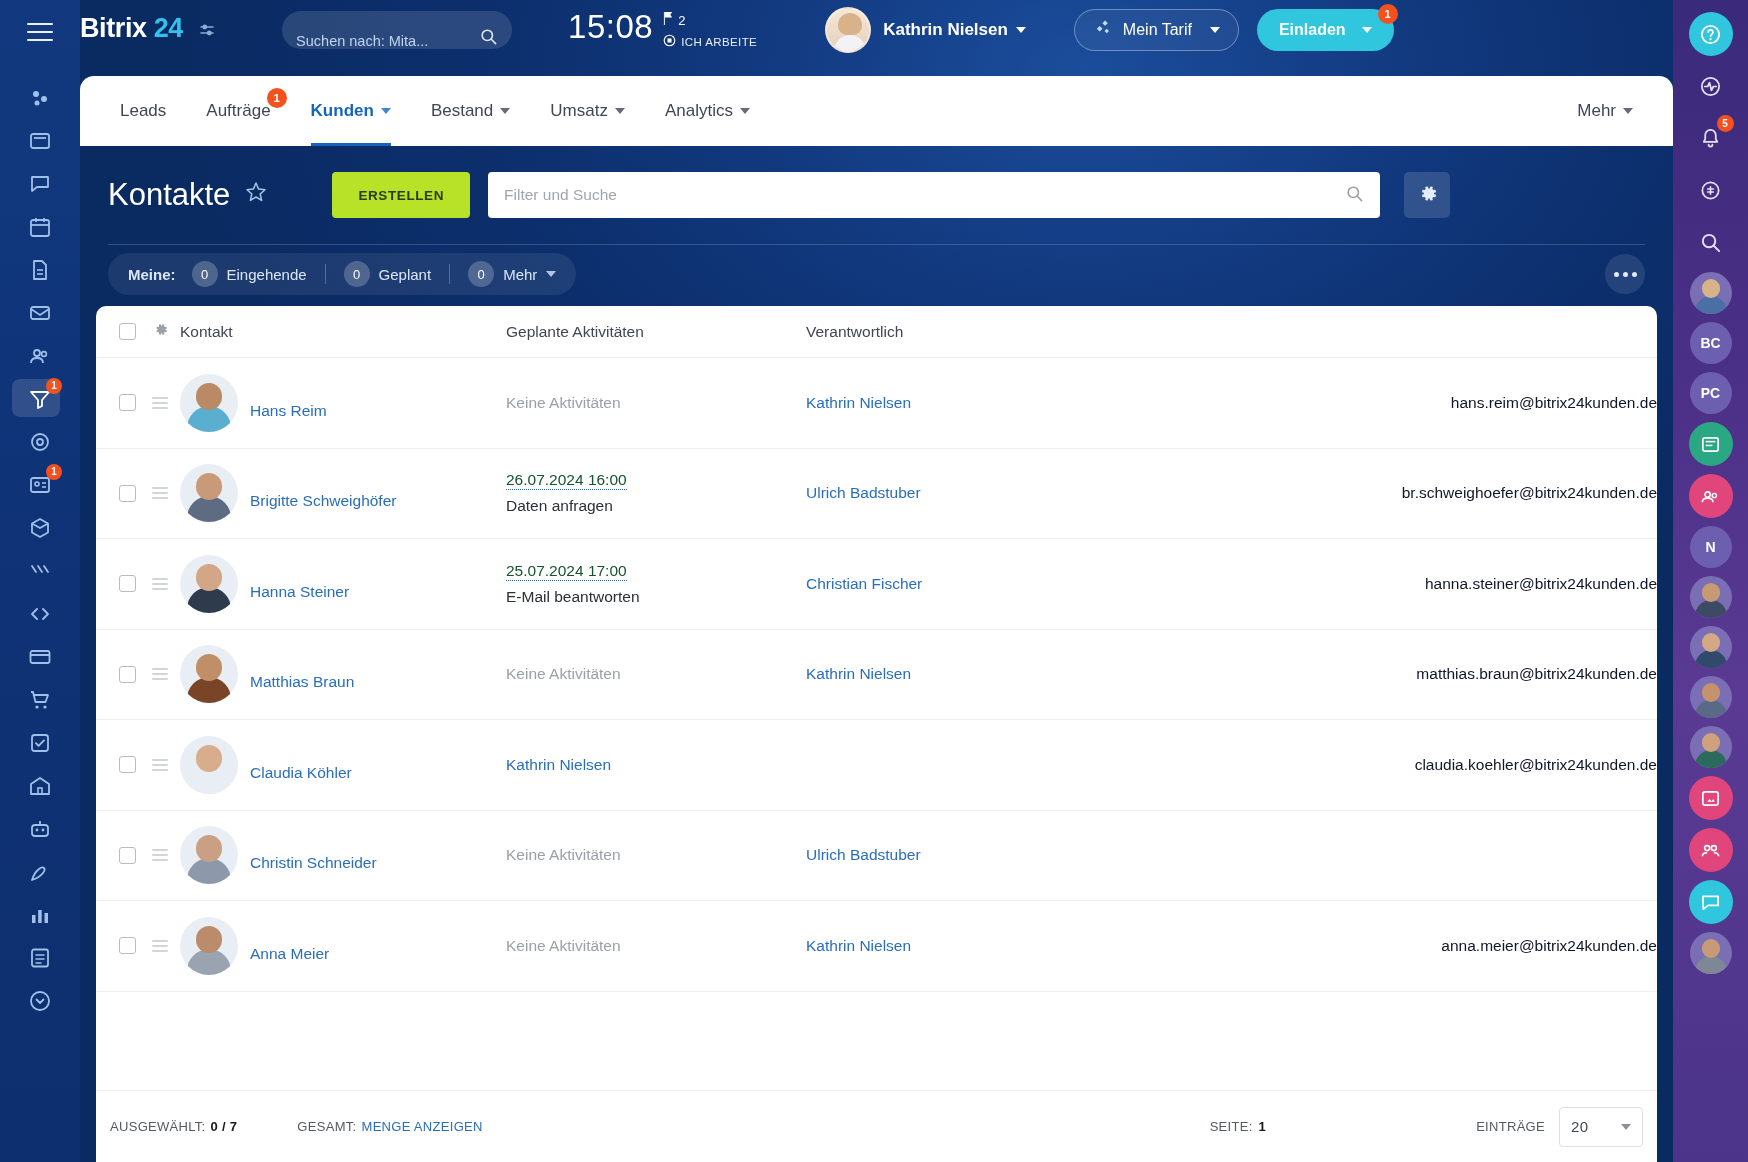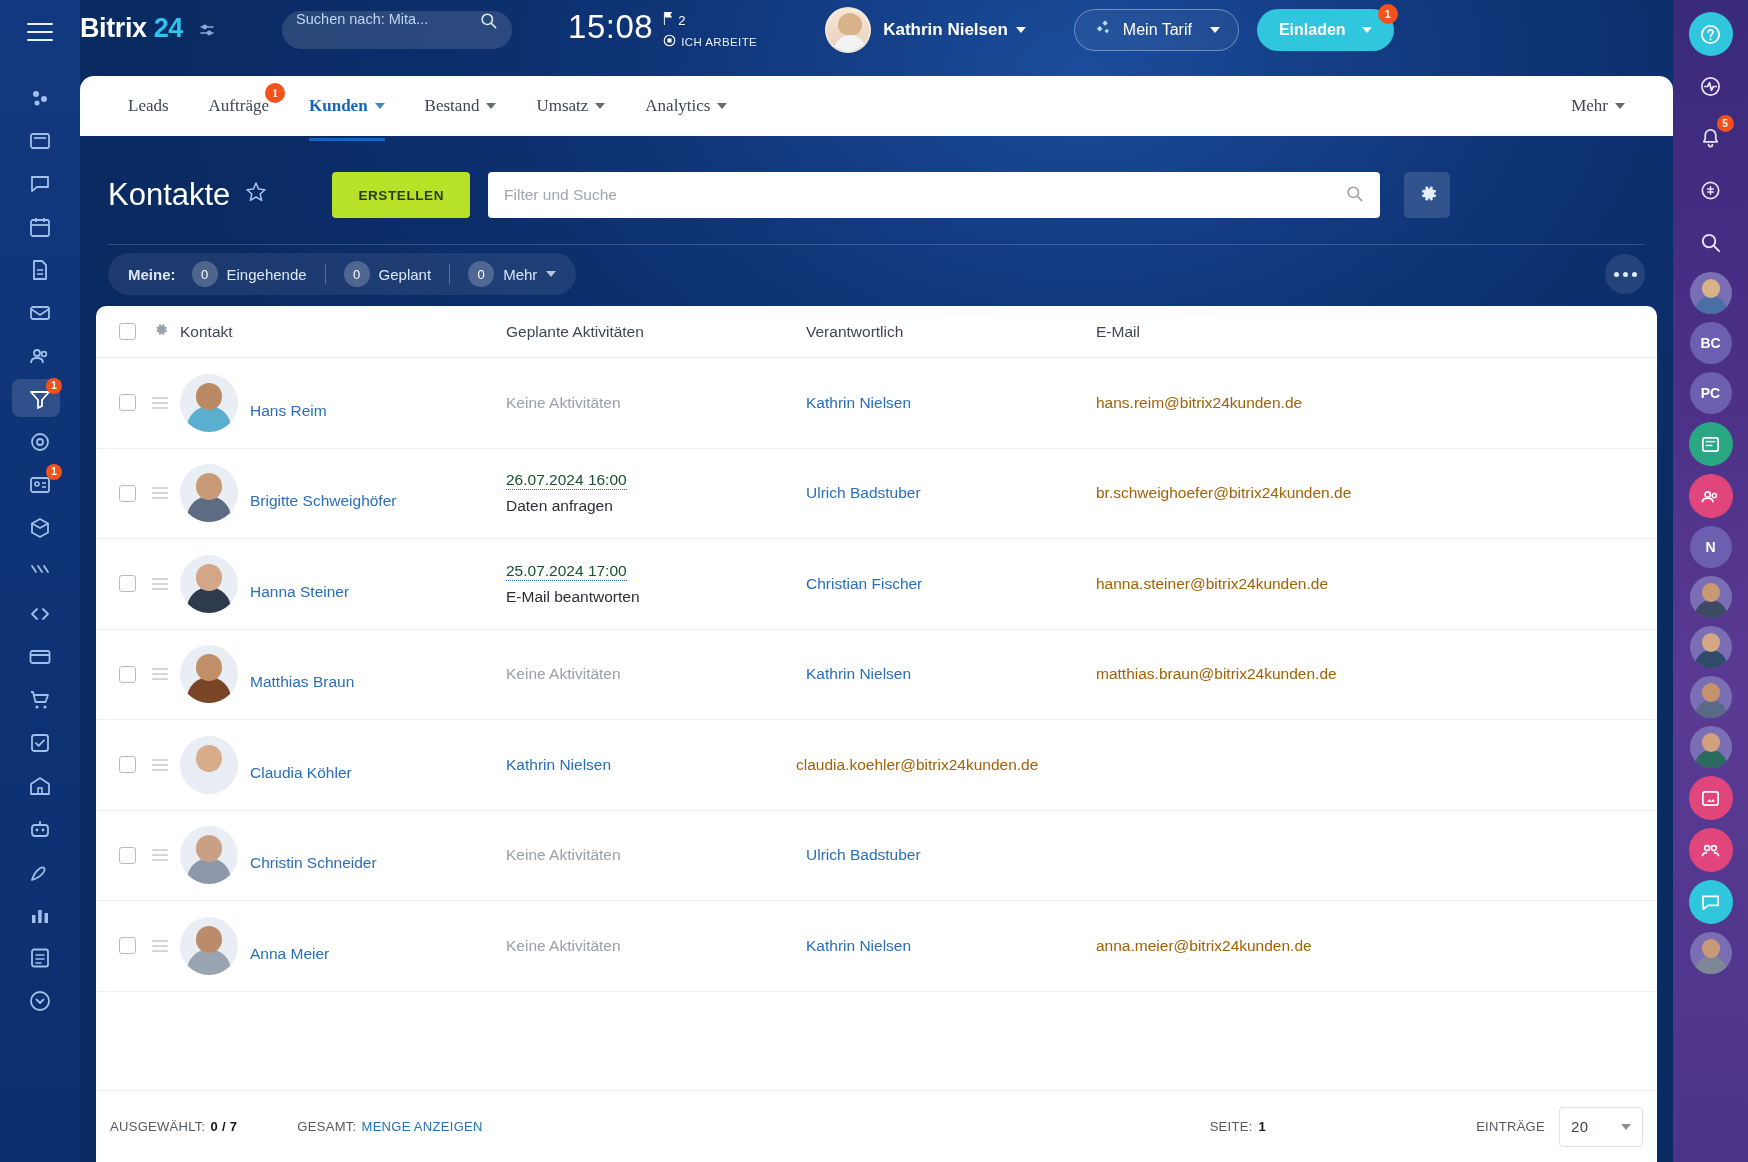--- a/index.html
+++ b/index.html
@@ -52,21 +52,21 @@
     position: absolute; left: 80px; top: 0; right: 75px; height: 59px;
     display: flex; align-items: center; padding: 0 14px 0 0;
     color: #fff;
   }
   .logo { font-size: 27px; font-weight: bold; letter-spacing: -0.4px; margin-left: 0px; white-space: nowrap;}
   .logo .b24 { color: #31c3f0; }
   .logo-gear { display:inline-block; vertical-align: middle; margin-left: 8px; opacity:.85;}
   .global-search {
     width: 230px; height: 38px; margin-left: 66px;
     background: rgba(255,255,255,0.13); border-radius: 19px;
-    display: flex; align-items: flex-start; padding: 0 14px;
+    display: flex; align-items: flex-end; padding: 0 14px;
     color: #bdd3ef; font-size: 14.5px; cursor: text;
   }
   .global-search .ph { flex: 1; color: #bfd4ef; white-space: nowrap; overflow: hidden;}
   .clock-wrap { display:flex; align-items: flex-start; margin-left: 56px; }
   .clock { font-size: 33px; font-weight: 300; letter-spacing: 0.5px; line-height: 1; }
   .clock-side { margin-left: 10px; margin-top: 2px; }
   .flag-row { display:flex; align-items:center; gap:4px; font-size:13px; color:#fff;}
   .work-row { display:flex; align-items:center; gap:5px; font-size:11.5px; letter-spacing:.4px; margin-top:6px; color:#e8f0fb;}
   .user-block { display:flex; align-items:center; margin-left: 68px; cursor:pointer;}
   .avatar-lg {
@@ -89,23 +89,23 @@
     border-radius: 21px; background: #2fc6de;
     display:flex; align-items:center; gap: 8px; font-size: 16px; font-weight: 600; cursor:pointer;
   }
   .invite-badge{
     position:absolute; right:-4px; top:-5px; min-width:20px;height:20px;padding:0 5px;
     background:#f4511e;color:#fff;border-radius:10px;font-size:11px;line-height:20px;text-align:center;font-weight:bold;
   }
 
   
   .nav-card {
-    position: absolute; left: 80px; top: 76px; right: 75px; height: 60px;
+    position: absolute; left: 80px; top: 76px; right: 75px; height: 70px;
     background: #fff; border-radius: 14px 14px 0 0;
-    display: flex; align-items: center; padding: 0 28px; font-family: Liberation Serif, serif;
+    display: flex; align-items: center; padding: 0 20px;
   }
   .nav-item {
     position: relative; height: 70px; display:flex; align-items:center; gap:7px;
     padding: 0 20px; font-size: 17px; color: #3f4754; cursor: pointer; white-space: nowrap;
   }
   .nav-item.active { color: #1565c0; font-weight: 600; }
   .nav-item.active::after{
     content:""; position:absolute; left:20px; right:20px; bottom:0; height:3px; background:#1565c0;
   }
   .nav-chev { width: 0;height:0; border-left:5px solid transparent;border-right:5px solid transparent;border-top:6px solid currentColor; opacity:.8;}
@@ -195,21 +195,21 @@
     width: 58px; height:58px; border-radius:50%; overflow:hidden; position:relative; flex-shrink:0;
     background: #e9eef4;
   }
   .av .head{position:absolute;left:50%;transform:translateX(-50%);top:9px;width:26px;height:27px;border-radius:13px;}
   .av .body{position:absolute;left:50%;transform:translateX(-50%);bottom:0;width:44px;height:26px;border-radius:22px 22px 0 0;}
   .cname { color:#2a6ebb; cursor:pointer; margin-top: 16px;}
   .act-none { color:#9aa0a8; }
   .act-date { color:#14532d; border-bottom:1px dotted #2a6ebb; cursor:pointer; display:inline-block;}
   .act-sub { color:#2b2f36; margin-top: 7px; }
   .resp { color:#2a6ebb; cursor:pointer; }
-  .mail { color:#a16207; }
+  .mail { color:#0f172a;text-align:right; }
   .cellstack{display:flex;flex-direction:column;}
 
   .grid-foot {
     height: 72px; display:flex; align-items:center; padding: 0 14px;
     font-size: 13px; color:#555b63; letter-spacing:.3px; flex-shrink: 0;
     border-top: 1px solid #eef0f2;
   }
   .foot-lbl{ text-transform: uppercase; }
   .foot-strong{ color:#16181c; font-weight:bold; }
   .foot-link{ color:#2a6ebb; cursor:pointer; text-transform: uppercase;}
@@ -568,21 +568,20 @@
         <span>
           <svg width="17" height="17" viewBox="0 0 24 24" fill="#9aa0a8">
             <path d="M12 8.2a3.8 3.8 0 100 7.6 3.8 3.8 0 000-7.6zm0 6a2.2 2.2 0 110-4.4 2.2 2.2 0 010 4.4z"></path>
             <path d="M20.4 13.1l-1.6-.4a6.9 6.9 0 000-1.4l1.6-.4a.7.7 0 00.5-.8l-.4-1.5a.7.7 0 00-.8-.5l-1.6.3a7 7 0 00-1-1l.4-1.6a.7.7 0 00-.5-.8l-1.5-.4a.7.7 0 00-.8.5l-.4 1.6a6.9 6.9 0 00-1.4 0l-.4-1.6a.7.7 0 00-.8-.5l-1.5.4a.7.7 0 00-.5.8l.4 1.6a7 7 0 00-1 1l-1.6-.3a.7.7 0 00-.8.5l-.4 1.5a.7.7 0 00.5.8l1.6.4a6.9 6.9 0 000 1.4l-1.6.4a.7.7 0 00-.5.8l.4 1.5a.7.7 0 00.8.5l1.6-.3a7 7 0 001 1l-.4 1.6a.7.7 0 00.5.8l1.5.4a.7.7 0 00.8-.5l.4-1.6a6.9 6.9 0 001.4 0l.4 1.6a.7.7 0 00.8.5l1.5-.4a.7.7 0 00.5-.8l-.4-1.6a7 7 0 001-1l1.6.3a.7.7 0 00.8-.5l.4-1.5a.7.7 0 00-.5-.8z"></path>
           </svg>
         </span>
       </div>
       <div class="col-contact">Kontakt</div>
       <div class="col-act">Geplante Aktivitäten</div>
       <div class="col-resp">Verantwortlich</div>
-      <div class="col-mail">E-Mail</div>
     </div>
 
     <div class="rows" id="grid-rows">
         <div class="row">
           <div class="col-chk">
             <div class="chkbox"></div>
           </div>
           <div class="col-drag">
             <div class="drag-handle">
               <i></i>

